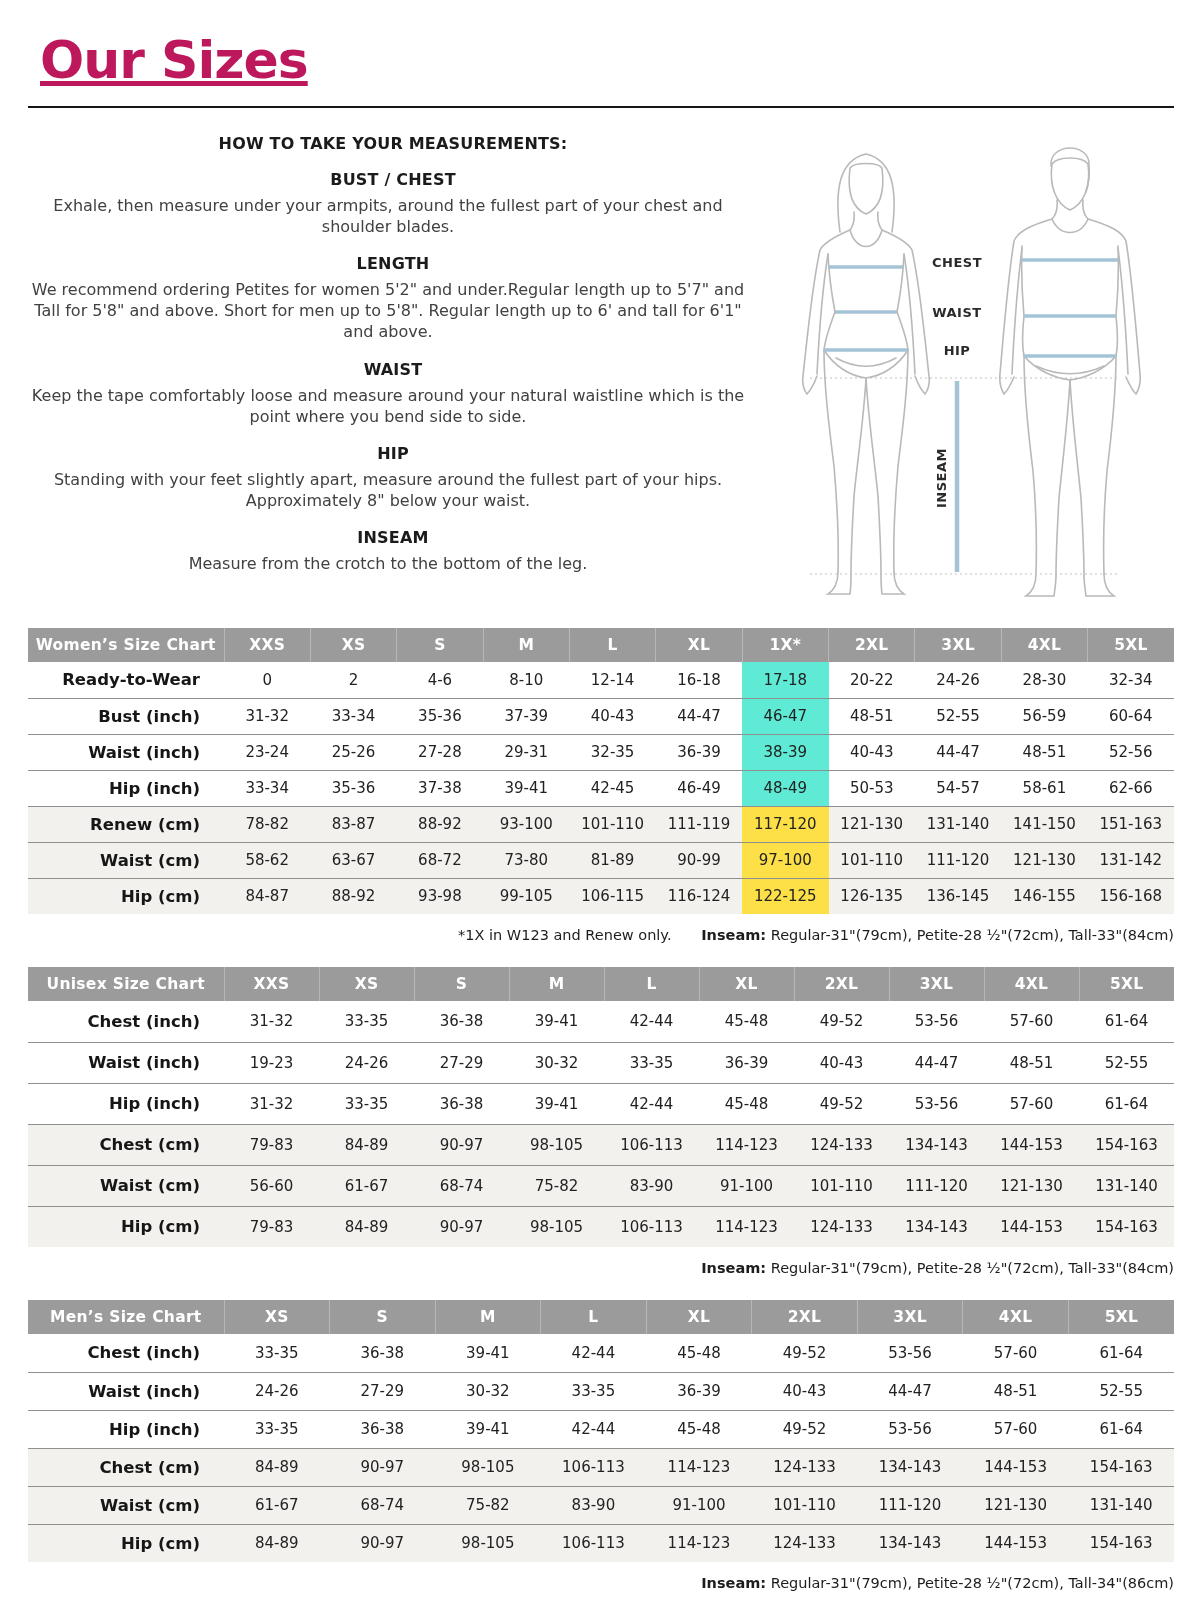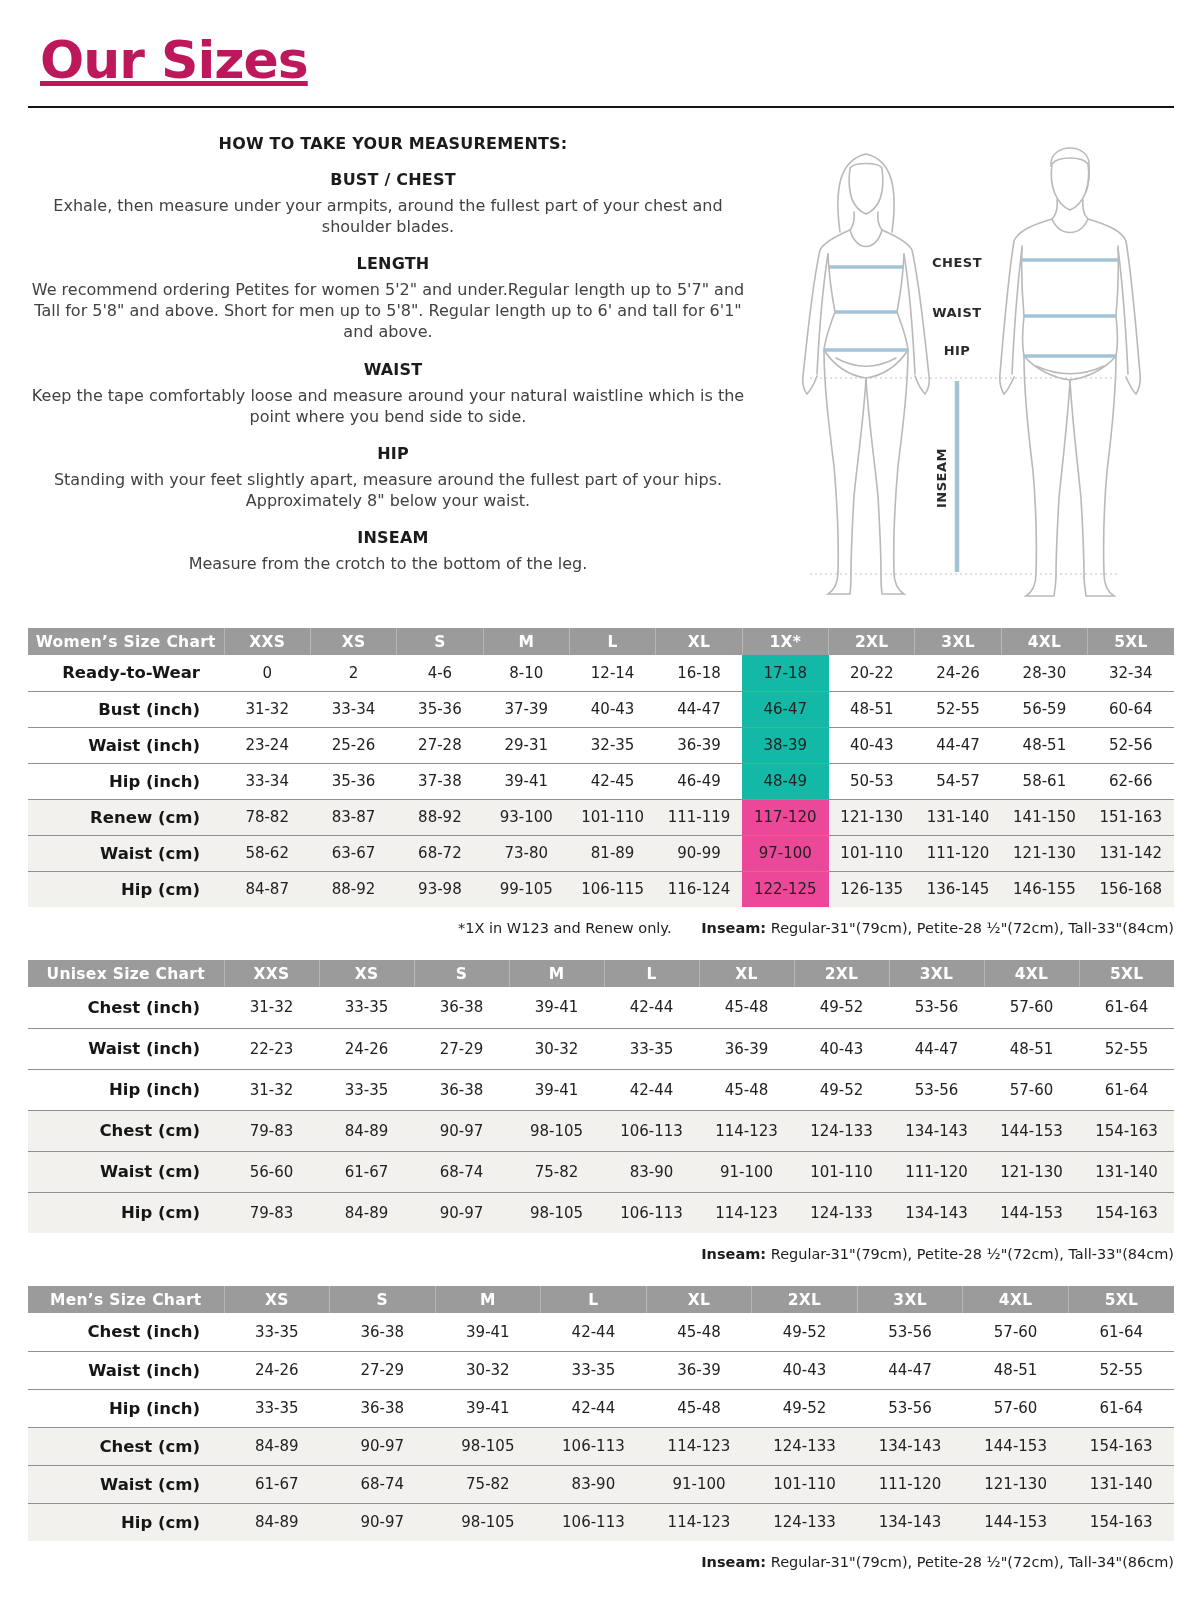--- a/index.html
+++ b/index.html
@@ -40,42 +40,42 @@
     font-size:13px; font-weight:bold; fill:#2a2a2a; letter-spacing:.5px;
   }
   
   .tables{ margin-top:14px; }
   .table-block{ margin-top:18px; }
   .size-table{
     width:100%; border-collapse:collapse; table-layout:fixed;
   }
   .size-table thead th{
     background:#9b9b9b; color:#ffffff; font-weight:bold;
-    font-size:15.5px; height:27px; letter-spacing:.3px;
+    font-size:15.5px; height:34px; letter-spacing:.3px;
     border-left:1px solid rgba(255,255,255,.28);
   }
   .size-table thead th:first-child{ border-left:none; }
   .size-table th.chart-title{
     font-weight:600; font-size:15.5px; width:196px;
   }
   .size-table tbody th.row-label{
     text-align:right; padding-right:24px; font-weight:bold;
     font-size:16.5px; color:#161616; white-space:nowrap;
   }
   .size-table tbody td{
     text-align:center; font-size:15px; color:#222222;
   }
   .size-table tbody tr:not(:first-child) td,
   .size-table tbody tr:not(:first-child) th{
     border-top:1.5px solid #8f8f8f;
   }
   .size-table tbody tr.cm-row td,
   .size-table tbody tr.cm-row th{ background:#f2f1ee; }
-  .size-table tbody td.hl{ background:#14b8a6; }
-  .size-table tbody tr.cm-row td.hl{ background:#ec4899; }
+  .size-table tbody td.hl{ background:#5eead4; }
+  .size-table tbody tr.cm-row td.hl{ background:#fde047; }
 
   .t0 tbody tr{ height:36px; }
   .t1 tbody tr{ height:41px; }
   .t2 tbody tr{ height:38px; }
 
   .table-note{
     display:flex; align-items:baseline; margin-top:13px;
     font-size:14.5px; color:#1d1d1d; min-height:22px;
   }
   .table-note .note-left{ margin-left:430px; }
@@ -348,21 +348,21 @@
               <td data-name="size-value-cell">39-41</td>
               <td data-name="size-value-cell">42-44</td>
               <td data-name="size-value-cell">45-48</td>
               <td data-name="size-value-cell">49-52</td>
               <td data-name="size-value-cell">53-56</td>
               <td data-name="size-value-cell">57-60</td>
               <td data-name="size-value-cell">61-64</td>
             </tr>
             <tr data-name="table-row">
               <th class="row-label" data-name="row-label">Waist (inch)</th>
-              <td data-name="size-value-cell">22-23</td>
+              <td data-name="size-value-cell">19-23</td>
               <td data-name="size-value-cell">24-26</td>
               <td data-name="size-value-cell">27-29</td>
               <td data-name="size-value-cell">30-32</td>
               <td data-name="size-value-cell">33-35</td>
               <td data-name="size-value-cell">36-39</td>
               <td data-name="size-value-cell">40-43</td>
               <td data-name="size-value-cell">44-47</td>
               <td data-name="size-value-cell">48-51</td>
               <td data-name="size-value-cell">52-55</td>
             </tr>

